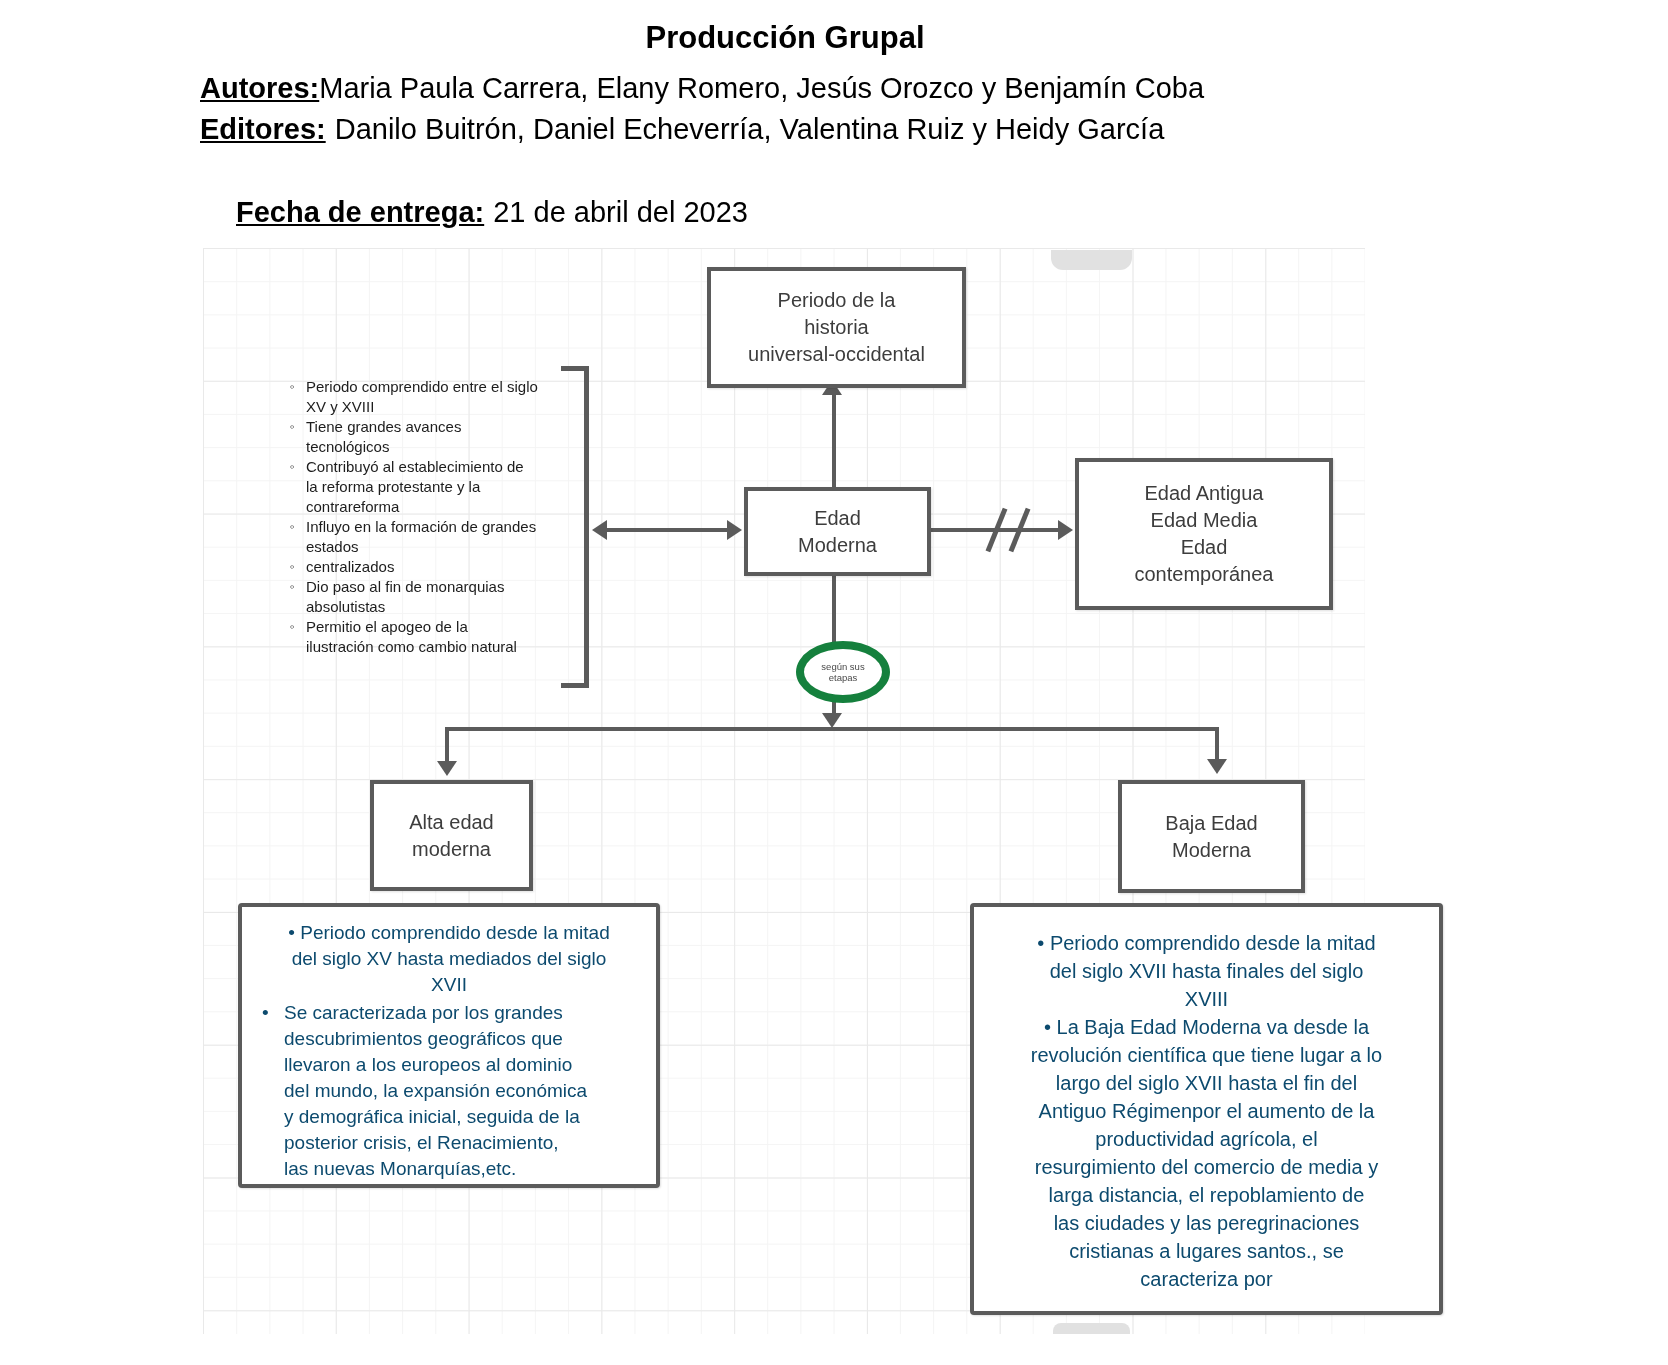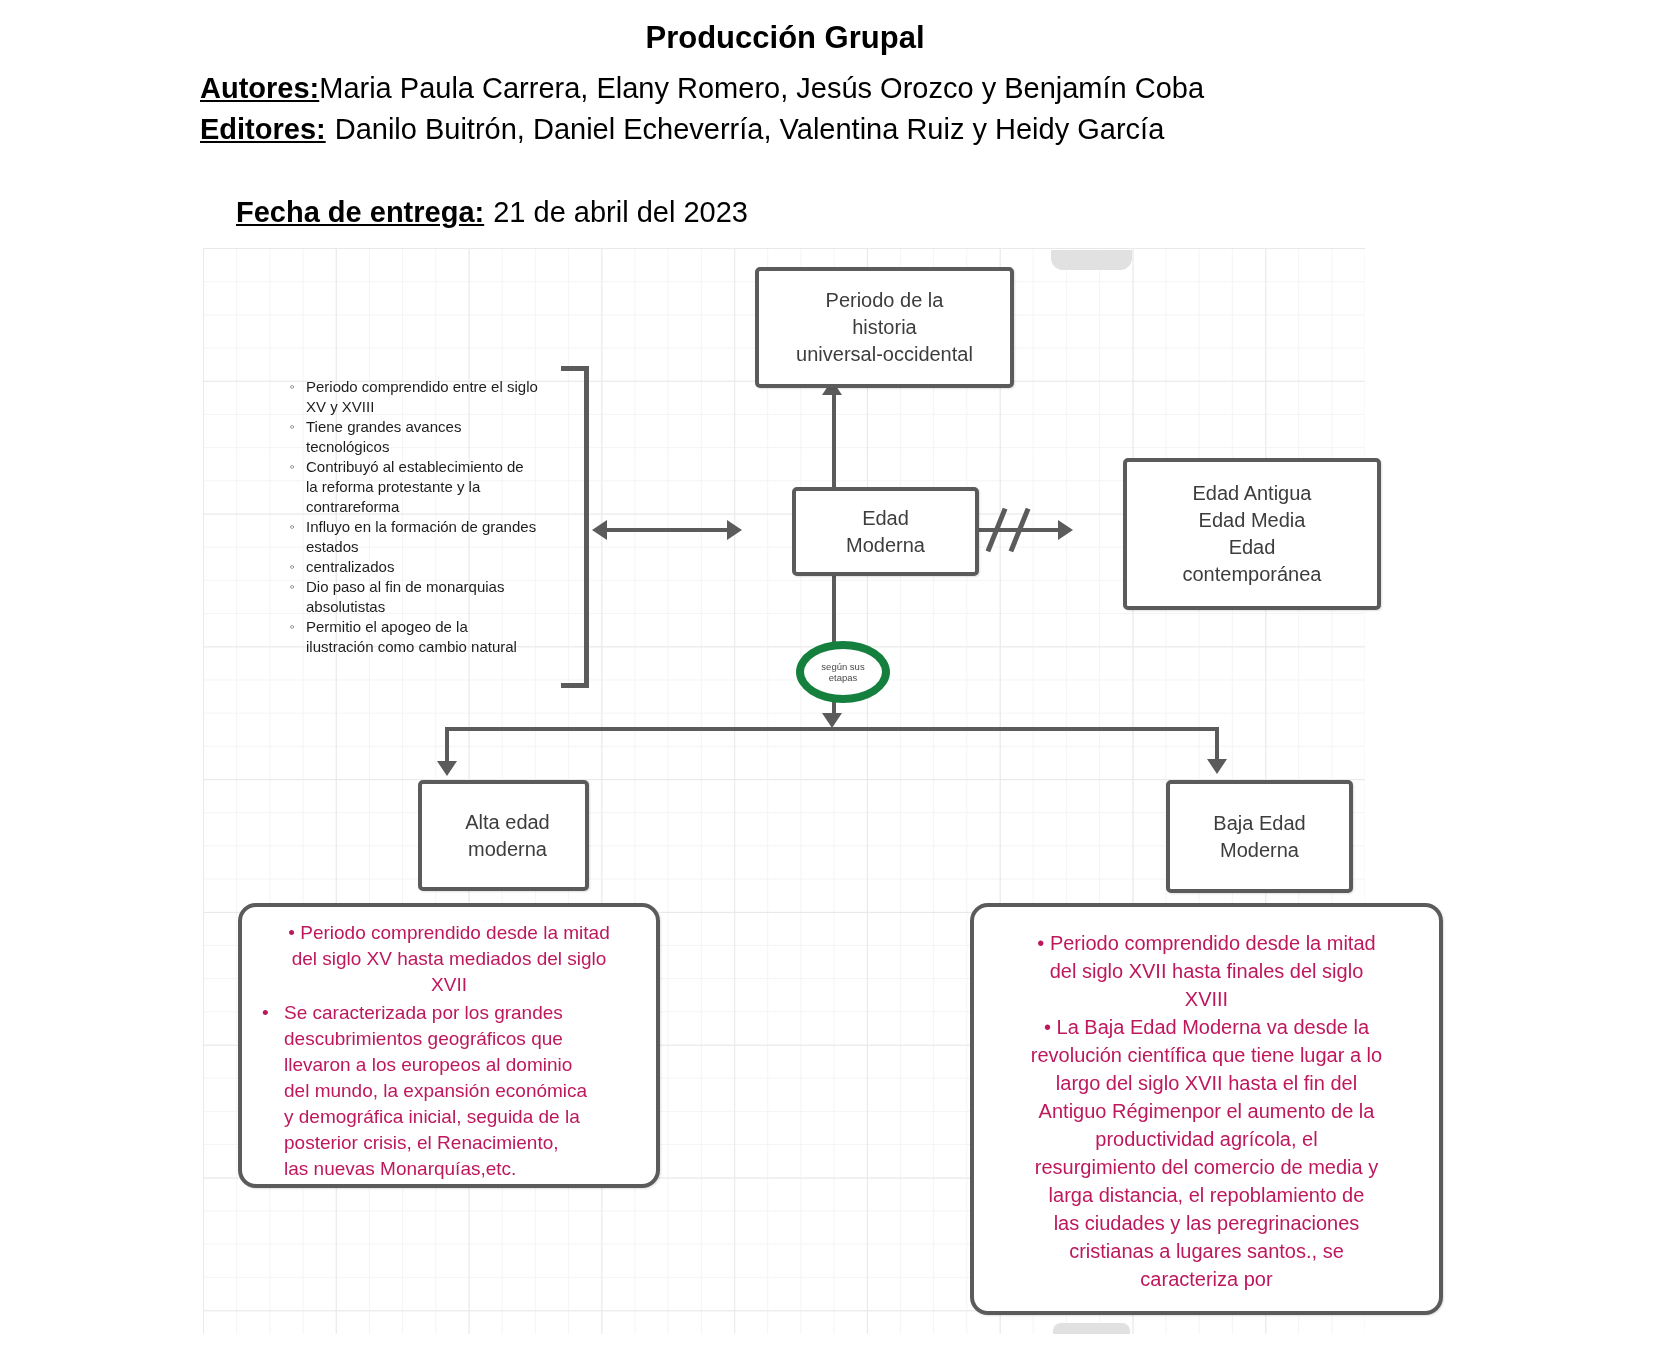--- a/index.html
+++ b/index.html
@@ -24,30 +24,30 @@
       linear-gradient(90deg,#e9e9e9 1px, transparent 1px),
       linear-gradient(#f4f4f4 1px, transparent 1px),
       linear-gradient(90deg,#f4f4f4 1px, transparent 1px);
     background-size:132.8px 132.8px,132.8px 132.8px,33.2px 33.2px,33.2px 33.2px;}
 
   .pill{position:absolute;background:#e1e1e1;}
   .pill-top{left:1051px;top:250px;width:81px;height:20px;border-radius:0 0 12px 12px;}
   .pill-bottom{left:1053px;top:1323px;width:77px;height:11px;border-radius:8px 8px 0 0;}
 
   
-  .node{position:absolute;background:#fff;border:4px solid #5b5b5b;border-radius:5px;
+  .node{position:absolute;background:#fff;border:4px solid #5b5b5b;border-radius:0;
         display:flex;align-items:center;justify-content:center;text-align:center;
-        color:#3d3d3d;font-size:20px;line-height:27px;box-shadow:1px 1px 2px rgba(0,0,0,.12);margin-left:48px;}
+        color:#3d3d3d;font-size:20px;line-height:27px;box-shadow:1px 1px 2px rgba(0,0,0,.12);}
   .pre{white-space:pre-line;}
   .center{text-align:center;}
 
   .n-periodo{left:707px;top:267px;width:251px;height:113px;}
   .n-edadmoderna{left:744px;top:487px;width:179px;height:81px;}
   .n-otras{left:1075px;top:458px;width:250px;height:144px;}
-  .n-alta{left:370px;top:780px;width:155px;height:103px;padding-left:8px;}
+  .n-alta{left:370px;top:780px;width:155px;height:103px;}
   .n-baja{left:1118px;top:780px;width:179px;height:105px;}
 
   .ellipse{position:absolute;left:796px;top:641px;width:78px;height:46px;background:#fff;
            border:8px solid #15803d;border-radius:50%;display:flex;align-items:center;
            justify-content:center;text-align:center;color:#4a4a4a;font-size:9.5px;line-height:11px;}
 
   
   .hl{position:absolute;height:4px;background:#5b5b5b;}
   .vl{position:absolute;width:4px;background:#5b5b5b;}
   .tri{position:absolute;width:0;height:0;}
@@ -62,22 +62,22 @@
   .br-c{position:absolute;left:561px;width:28px;height:5px;background:#5b5b5b;}
   .br-ct{top:366px;} .br-cb{top:683px;}
 
   
   .chars{position:absolute;left:290px;top:377px;width:292px;color:#1d1d1d;font-size:15px;line-height:20px;}
   .crow{display:flex;align-items:flex-start;}
   .cmark{width:16px;flex:0 0 16px;font-size:13px;}
   .ctext{flex:1;}
 
   
-  .detail{position:absolute;background:#fff;border:4px solid #5b5b5b;border-radius:18px;
-          color:#be185d;box-shadow:1px 1px 2px rgba(0,0,0,.12);box-sizing:border-box;}
+  .detail{position:absolute;background:#fff;border:4px solid #5b5b5b;border-radius:4px;
+          color:#0c4a6e;box-shadow:1px 1px 2px rgba(0,0,0,.12);box-sizing:border-box;}
   .d-left{left:238px;top:903px;width:422px;height:285px;font-size:19px;line-height:26px;padding:13px 14px;}
   .d-right{left:970px;top:903px;width:473px;height:412px;font-size:20px;line-height:28px;padding:22px 8px;}
   .hangrow{display:flex;align-items:flex-start;padding-left:6px;margin-top:2px;}
   .hmark{width:22px;flex:0 0 22px;}
 </style>
 </head>
 <body>
 
 <div class="page">
 

